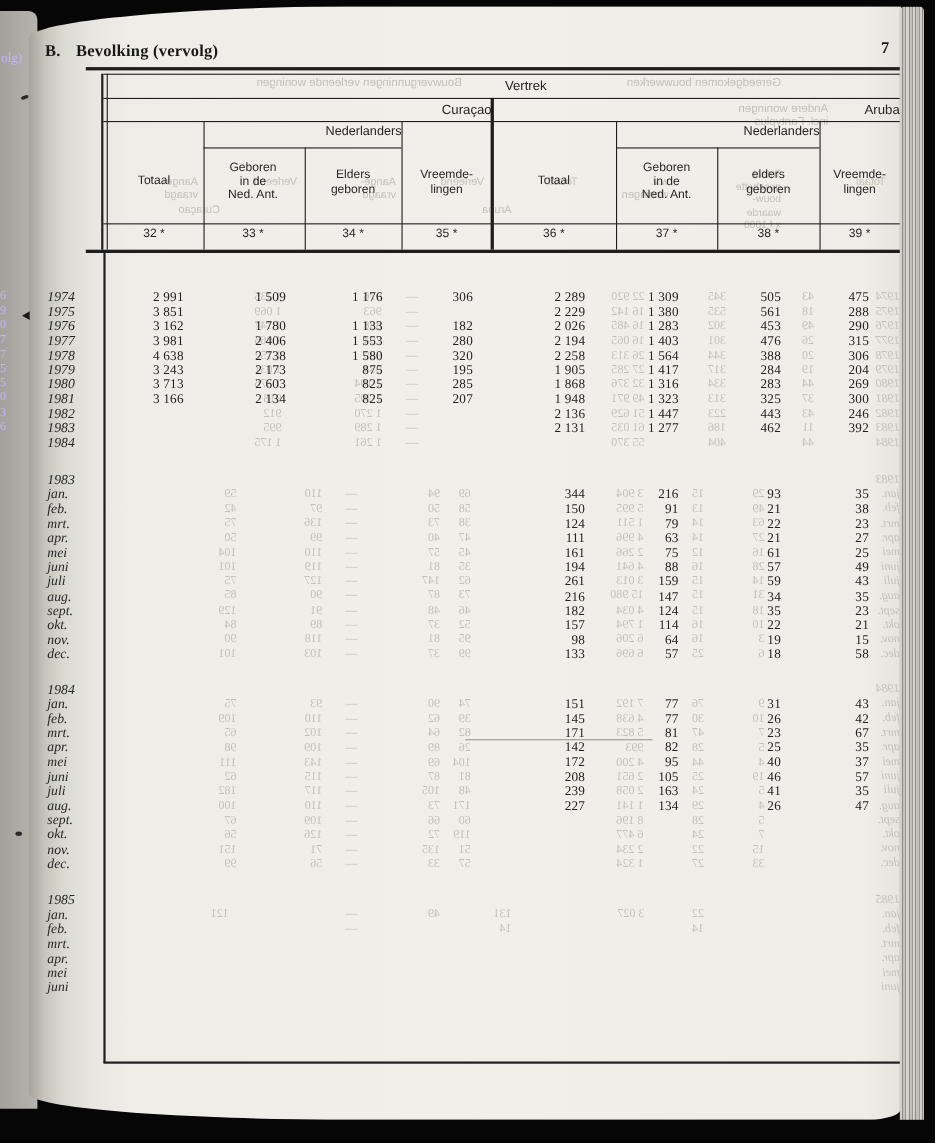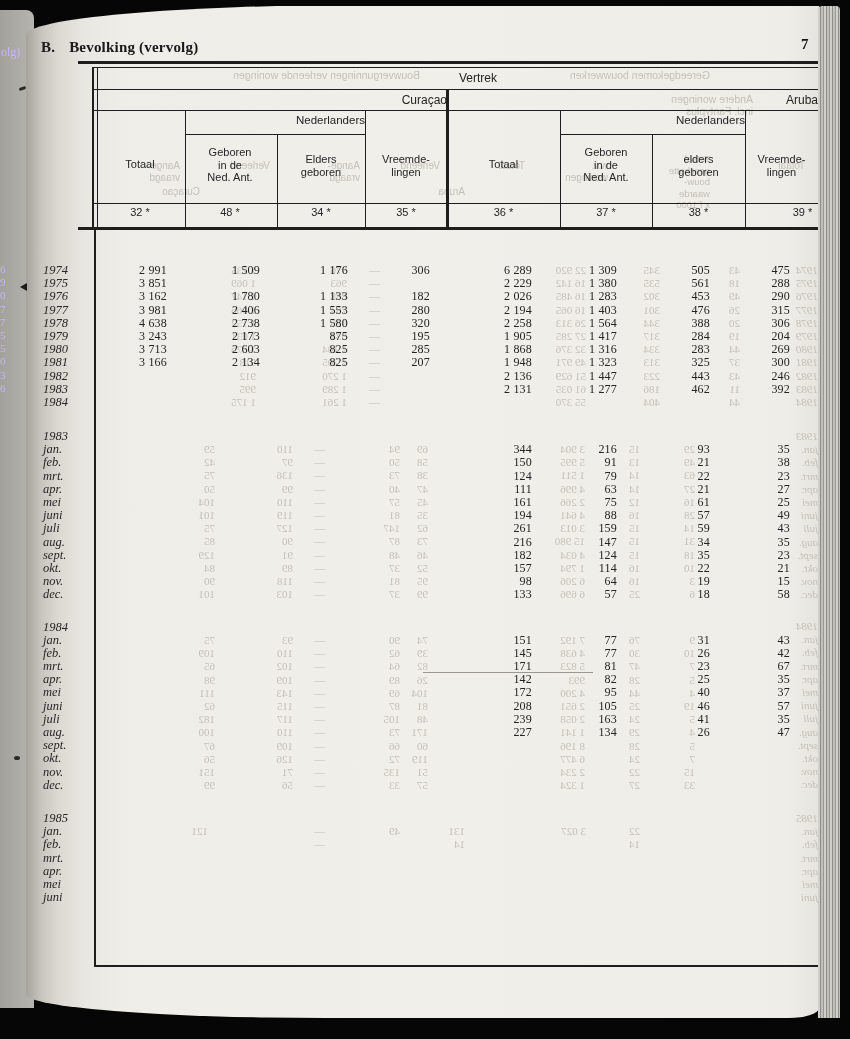--- a/index.html
+++ b/index.html
@@ -454,37 +454,37 @@
   <div class="col-label sans" style="left: 447px; top: 158px; width: 113px; white-space: pre-line;">Totaal</div>
   <div class="col-label sans" style="left: 560px; top: 146px; width: 92px; white-space: pre-line;">Geboren
 in de
 Ned. Ant.</div>
   <div class="col-label sans" style="left: 652px; top: 153px; width: 93px; white-space: pre-line;">elders
 geboren</div>
   <div class="col-label sans" style="left: 745px; top: 153px; width: 73px; white-space: pre-line;">Vreemde-
 lingen</div>
 
   <div class="col-num sans" style="left:100px;top:206px;width:80px;">32 *</div>
-  <div class="col-num sans" style="left:186px;top:206px;width:88px;">48 *</div>
+  <div class="col-num sans" style="left:186px;top:206px;width:88px;">33 *</div>
   <div class="col-num sans" style="left:277px;top:206px;width:88px;">34 *</div>
   <div class="col-num sans" style="left:365px;top:206px;width:82px;">35 *</div>
   <div class="col-num sans" style="left:447px;top:206px;width:113px;">36 *</div>
   <div class="col-num sans" style="left:560px;top:206px;width:92px;">37 *</div>
   <div class="col-num sans" style="left:652px;top:206px;width:93px;">38 *</div>
-  <div class="col-num sans" style="left:766px;top:206px;width:73px;">39 *</div>
+  <div class="col-num sans" style="left:745px;top:206px;width:73px;">39 *</div>
 
   <div id="tbody">
       <div class="section sec-y">
         <div class="row">
           <div class="rl">1974</div>
           <div class="cv">2 991</div>
           <div class="cv">1 509</div>
           <div class="cv">1 176</div>
           <div class="cv">306</div>
-          <div class="cv">6 289</div>
+          <div class="cv">2 289</div>
           <div class="cv">1 309</div>
           <div class="cv">505</div>
           <div class="cv">475</div>
         </div>
         <div class="row">
           <div class="rl">1975</div>
           <div class="cv">3 851</div>
           <div class="cv"></div>
           <div class="cv"></div>
           <div class="cv"></div>

